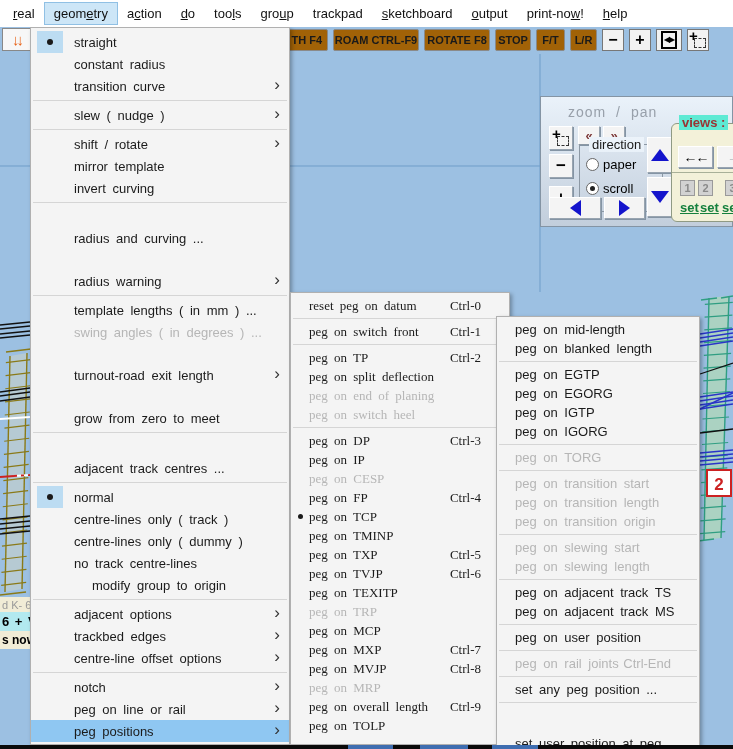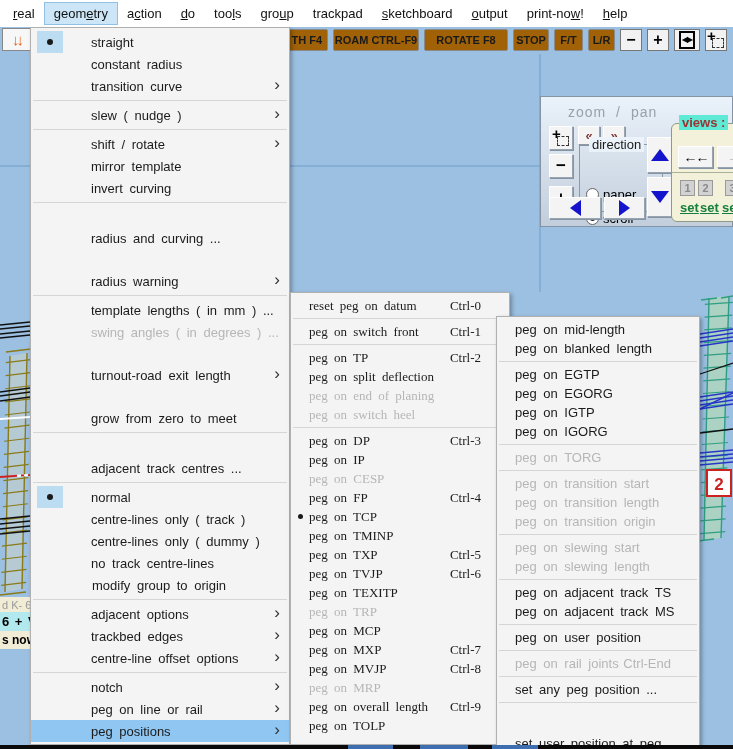--- a/index.html
+++ b/index.html
@@ -18,39 +18,39 @@
 
   
   .dd-btn{position:absolute;left:2px;top:28px;width:32px;height:23px;background:#f7f7f7;border:1px solid #888;
     z-index:5;display:flex;align-items:center;justify-content:center;font-weight:bold;font-size:15px;
     color:#e8641a;letter-spacing:-3px;box-sizing:border-box;padding-right:3px;}
   .toolbar{position:absolute;left:268px;top:29px;display:flex;gap:5px;z-index:5;align-items:center;}
   .tb-btn{height:22px;box-sizing:border-box;background:#a16207;border:1px solid #8a8a8a;border-radius:2px;
     font-size:11px;font-weight:bold;color:#1a1a1a;display:flex;align-items:center;justify-content:center;
     white-space:nowrap;overflow:hidden;padding:0 5px;}
   .tb-btn.b0{width:60px;justify-content:flex-end;}
-  .tb-btn.b1{width:86px;}.tb-btn.b2{width:84px;}.tb-btn.b3{width:36px;}.tb-btn.b4{width:29px;}.tb-btn.b5{width:27px;}
+  .tb-btn.b1{width:86px;}.tb-btn.b2{width:66px;}.tb-btn.b3{width:36px;}.tb-btn.b4{width:29px;}.tb-btn.b5{width:27px;}
   .tb-glyph{width:22px;height:22px;box-sizing:border-box;background:#f2f2f2;border:1px solid #777;
     display:flex;align-items:center;justify-content:center;font-weight:bold;font-size:16px;color:#000;}
   .tb-glyph.pan{width:26px;}
   .pan-inner{border:2px solid #000;font-size:8px;line-height:1;padding:3px 1px;letter-spacing:-1px;}
   .zr-inner{position:relative;width:16px;height:16px;}
   .zr-inner .pl{position:absolute;left:-1px;top:-5px;font-size:15px;font-weight:bold;}
   .zr-inner .bx{position:absolute;right:0;bottom:0;width:10px;height:8px;border:1px dashed #333;}
 
   
   .menu{position:absolute;background:#f4f4f4;border:1px solid #b0b0b0;box-shadow:2px 2px 4px rgba(0,0,0,.3);
     z-index:20;font-size:13px;color:#1b1b1b;box-sizing:border-box;padding-top:3px;}
   .menu1{left:30px;top:27px;width:260px;height:718px;}
   .menu2{left:290px;top:292px;width:220px;height:453px;z-index:21;font-family:Liberation Serif, serif;}
   .menu3{left:496px;top:292px;width:204px;height:453px;z-index:22;margin-top:24px;}
   .mi{position:relative;display:flex;align-items:center;word-spacing:3px;white-space:nowrap;}
   .menu1 .mi{height:22px;}
   .menu2 .mi,.menu3 .mi{height:19px;}
-  .menu1 .mi .lbl{margin-left:60px;}
+  .menu1 .mi .lbl{margin-left:43px;}
   .menu1 .mi.indent .lbl{margin-left:61px;}
   .menu2 .mi .lbl,.menu3 .mi .lbl{margin-left:18px;}
   .mi .sc{margin-left:auto;margin-right:28px;}
   .mi .chev{position:absolute;right:9px;top:50%;transform:translateY(-54%);font-size:17px;color:#333;font-weight:normal;}
   .mi.disabled{color:#b6b6b6;}
   .mi.highlight{background:#8fc7f2;}
   .sep{height:7px;position:relative;}
   .sep::after{content:"";position:absolute;left:2px;right:2px;top:3px;border-top:1px solid #d5d5d5;}
   .spacer{height:21px;}
   .spacer.tall{height:28px;}
@@ -65,21 +65,21 @@
   .btn3d{position:absolute;box-sizing:border-box;background:#f4f4f4;border:1px solid #98a4b0;
     border-top-color:#fff;border-left-color:#fff;box-shadow:1px 1px 0 #8494a4;
     display:flex;align-items:center;justify-content:center;font-weight:bold;color:#000;}
   .zp .zrect{left:8px;top:29px;width:24px;height:24px;}
   .zp .minus{left:8px;top:57px;width:24px;height:24px;font-size:17px;}
   .zp .plus{left:8px;top:89px;width:24px;height:24px;font-size:17px;}
   .zp .pgb{left:37px;top:29px;width:22px;height:19px;font-size:13px;color:#7a3535;}
   .zp .pgf{left:62px;top:29px;width:22px;height:19px;font-size:13px;color:#7a3535;}
   .zp .dir{position:absolute;left:38px;top:47px;width:84px;height:68px;border:1px solid #8c98a4;box-sizing:border-box;}
   .zp .dir .leg{position:absolute;left:9px;top:-8px;padding:0 3px;background:linear-gradient(#ecf3fa,#e9f1f9);font-size:13px;color:#1a1a1a;}
-  .radio-row{position:absolute;left:6px;display:flex;align-items:center;font-size:13px;color:#000;margin-top:30px;}
+  .radio-row{position:absolute;left:6px;display:flex;align-items:center;font-size:13px;color:#000;}
   .radio{width:13px;height:13px;border-radius:50%;border:1px solid #666;background:#fff;margin-right:4px;position:relative;box-sizing:border-box;}
   .radio.on::after{content:"";position:absolute;left:3px;top:3px;width:5px;height:5px;border-radius:50%;background:#222;}
   .zp .upb{left:106px;top:40px;width:26px;height:36px;}
   .zp .dnb{left:106px;top:80px;width:26px;height:40px;} 
   .zp .ltb{left:8px;top:100px;width:52px;height:22px;}
   .zp .rtb{left:63px;top:100px;width:41px;height:22px;}
   .tri-up{width:0;height:0;border-left:9px solid transparent;border-right:9px solid transparent;border-bottom:12px solid #1414cc;}
   .tri-down{width:0;height:0;border-left:9px solid transparent;border-right:9px solid transparent;border-top:12px solid #1414cc;}
   .tri-left{width:0;height:0;border-top:8px solid transparent;border-bottom:8px solid transparent;border-right:11px solid #1414cc;}
   .tri-right{width:0;height:0;border-top:8px solid transparent;border-bottom:8px solid transparent;border-left:11px solid #1414cc;}

